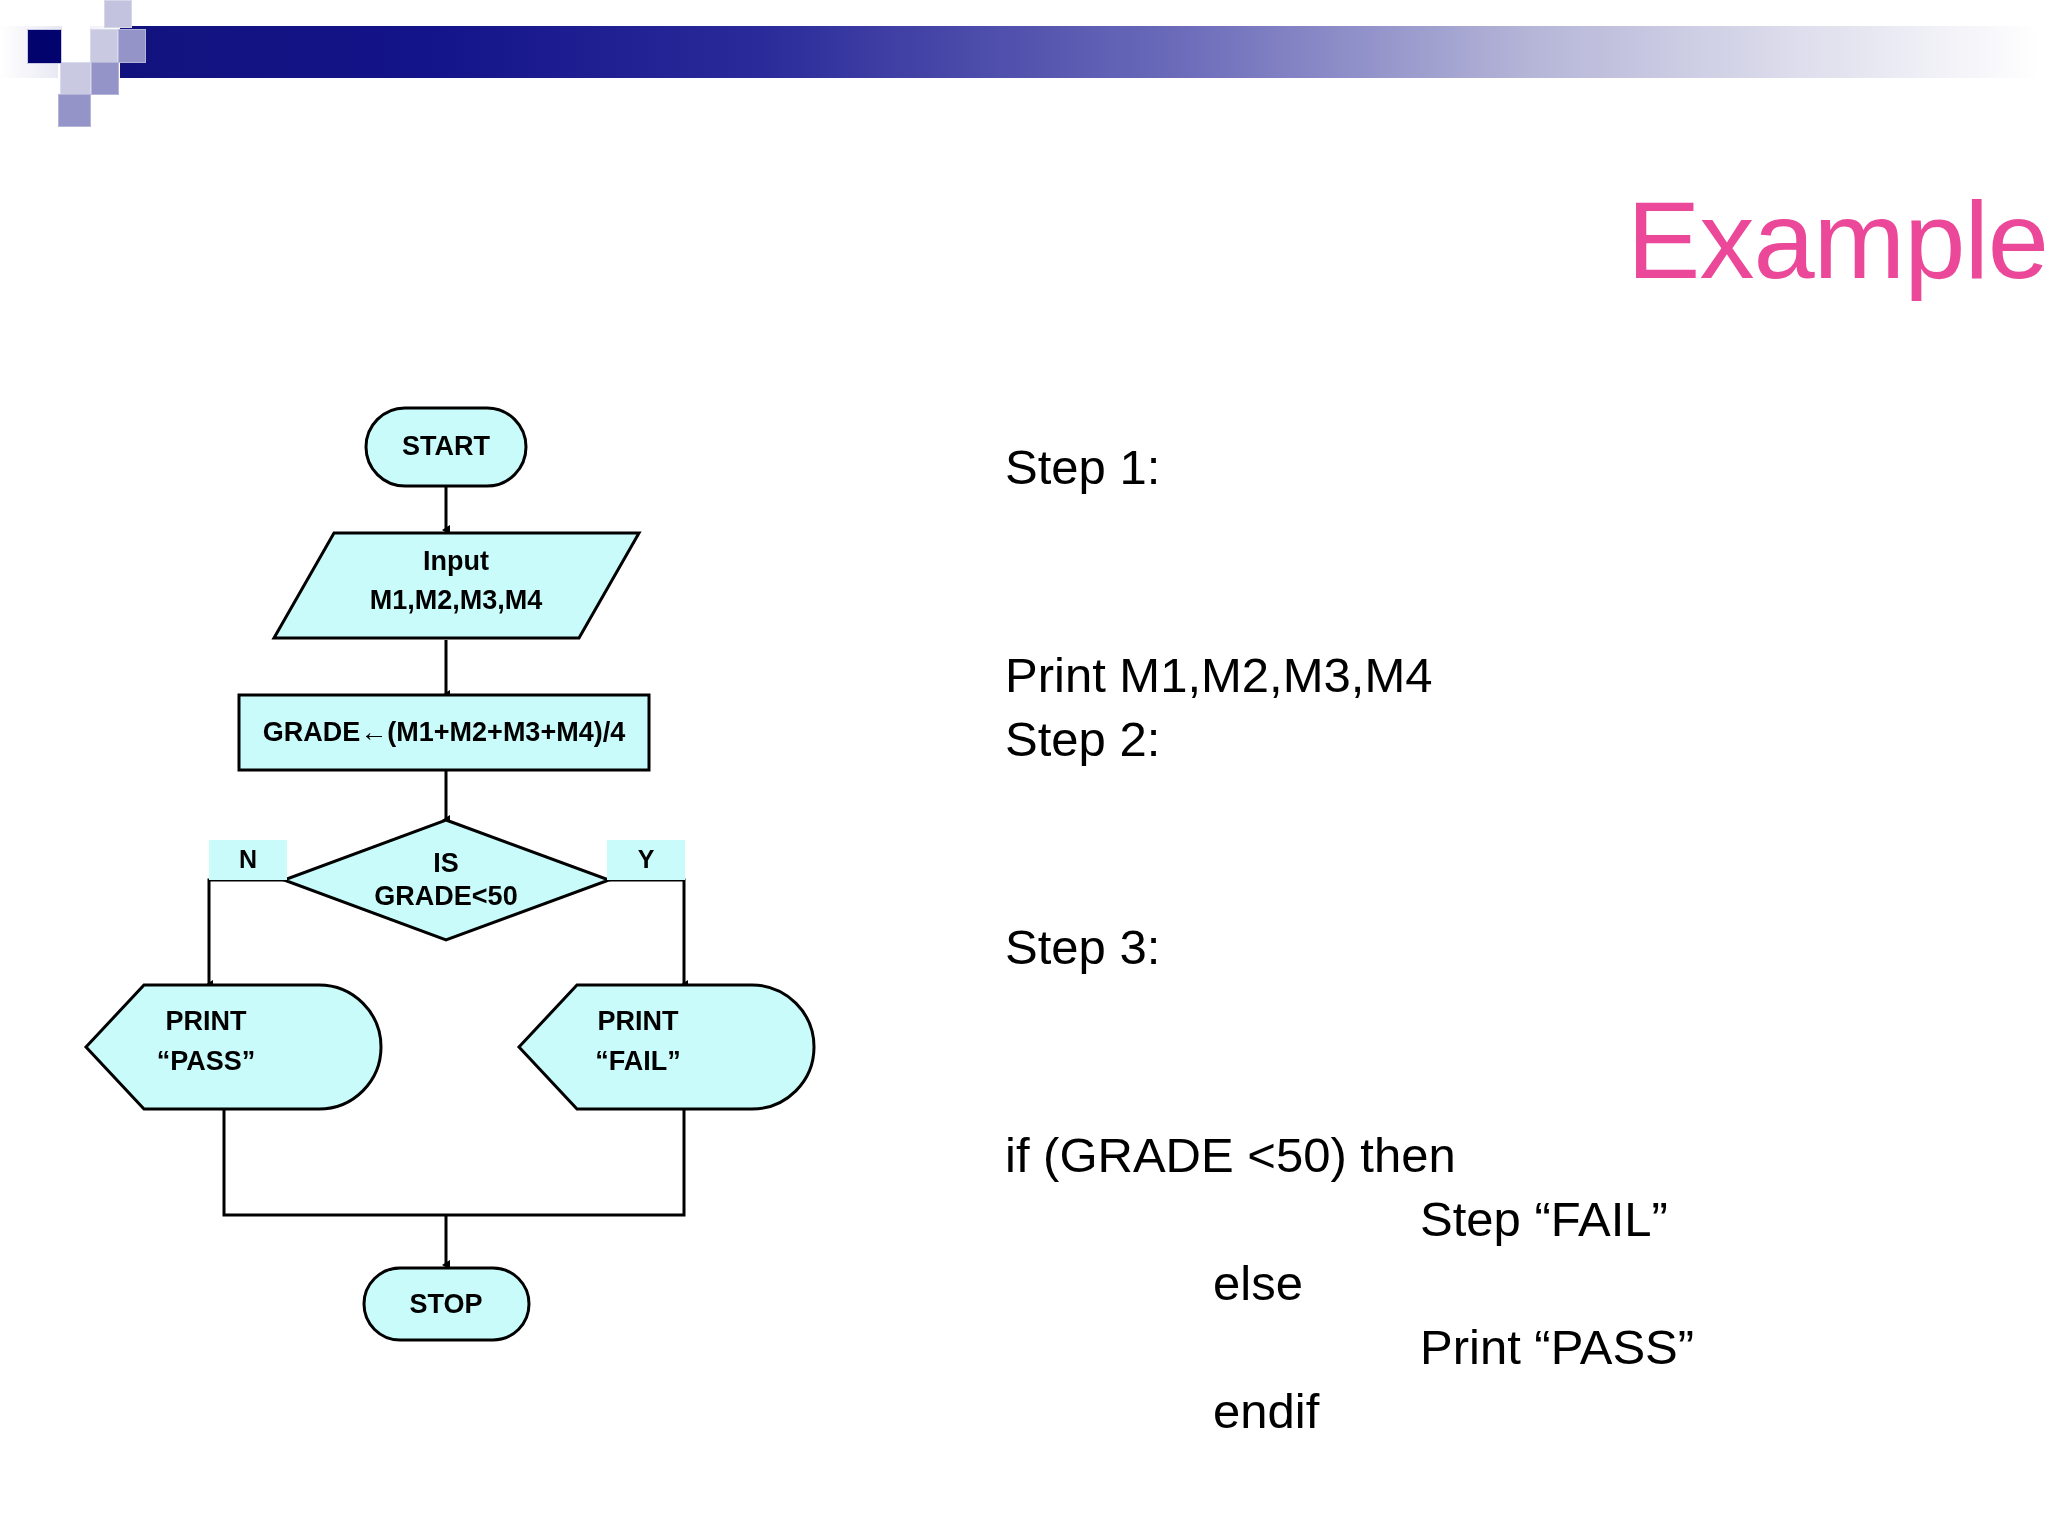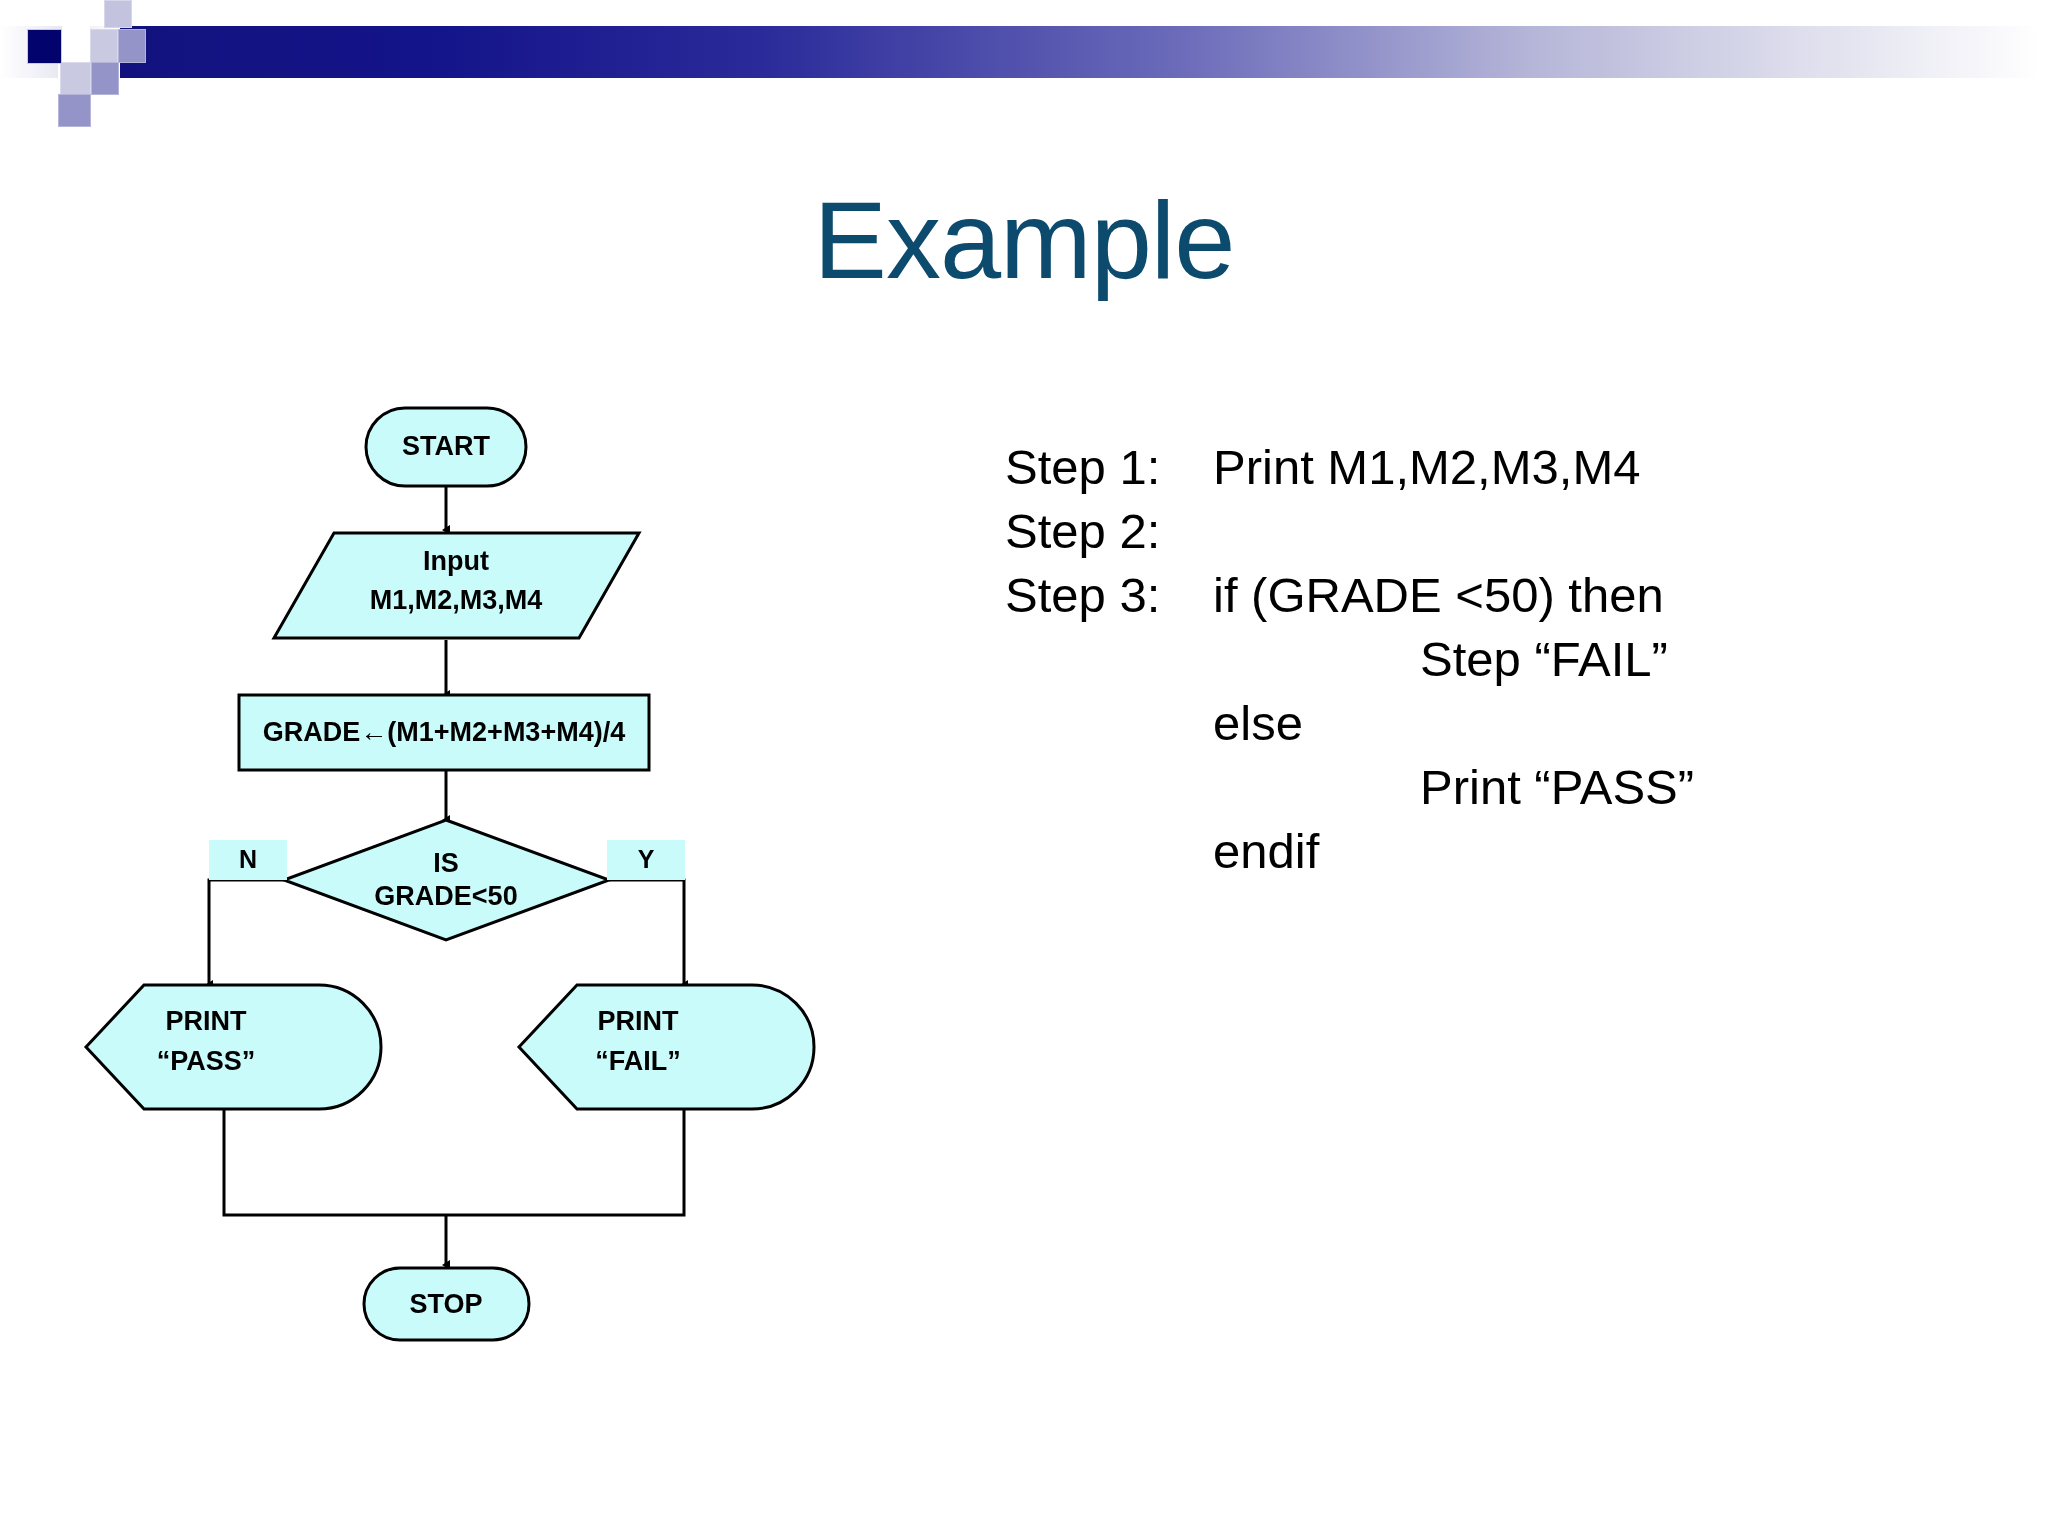--- a/index.html
+++ b/index.html
@@ -95,24 +95,24 @@
     left: 0; top: 26px; width: 120px; height: 52px;
     background: linear-gradient(to right, #ffffff 0%, #e6e6f2 55%, #ffffff 100%);
   }
 
   
   #page-title {
     position: absolute;
     left: 0;
     top: 185px;
     width: 2048px;
-    text-align: center;
+    text-align: right;
     font-size: 110px;
     font-weight: 400;
-    color: #0c4a6e;
+    color: #ec4899;
     letter-spacing: -1px;
     line-height: 1;
   }
 
   
   #flowchart {
     position: absolute;
     left: 76px;
     top: 370px;
     width: 1000px;
@@ -149,20 +149,21 @@
     top: 435px;
     width: 1000px;
     font-size: 49px;
     line-height: 64px;
     color: #000000;
     font-weight: 400;
   }
   .code-row {
     display: flex;
     white-space: pre;
+    flex-direction: column;
   }
   .code-step {
     width: 208px;
     flex: 0 0 208px;
   }
   .code-body { flex: 1 1 auto; }
   .code-indent-1 { padding-left: 208px; }
   .code-indent-2 { padding-left: 415px; }
 </style>
 </head>

